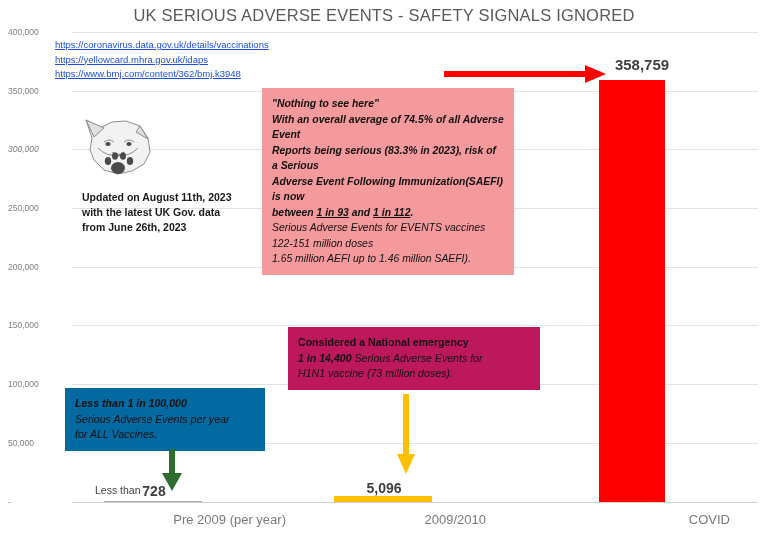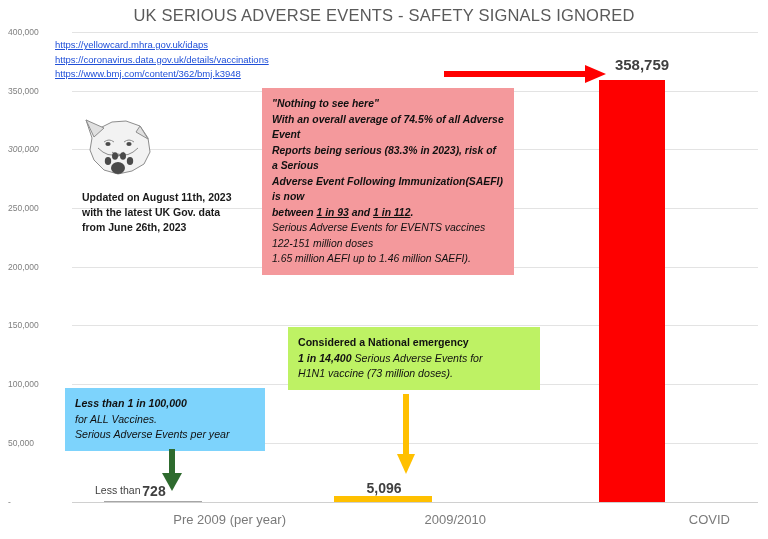--- a/index.html
+++ b/index.html
@@ -127,32 +127,32 @@
   .callout-red .strong-it {
     font-weight: bold;
     font-style: italic;
   }
   .callout-red .it { font-style: italic; }
   .callout-red u { text-decoration: underline; }
   .callout-yellow {
     left: 288px;
     top: 327px;
     width: 252px;
-    background: #bef264;
+    background: #be185d;
     color: #111;
     font-size: 10.6px;
   }
   .callout-yellow .hdr { font-weight: bold; }
   .callout-yellow .it { font-style: italic; }
   .callout-yellow .bold-it { font-weight: bold; font-style: italic; }
   .callout-green {
     left: 65px;
     top: 388px;
     width: 200px;
-    background: #7dd3fc;
+    background: #0369a1;
     color: #111;
     font-size: 10.6px;
   }
   .callout-green .hdr { font-weight: bold; font-style: italic; }
   .callout-green .it { font-style: italic; }
 
   .less-than {
     position: absolute;
     left: 95px;
     top: 484px;
@@ -207,22 +207,22 @@
   <div class="cat-label" style="left:274px; width:212px;">2009/2010</div>
   <div class="cat-label" style="left:520px; width:210px;">COVID</div>
 
   <div class="bar-value" style="left:104px; width:100px; top:483px; font-size:14px;">728</div>
   <div class="bar-value" style="left:334px; width:100px; top:480px; font-size:14px;">5,096</div>
   <div class="bar-value" style="left:582px; width:120px; top:56px; font-size:15px;">358,759</div>
 
   <div class="less-than">Less than</div>
 
   <div class="links">
+    <div>https://coronavirus.data.gov.uk/details/vaccinations</div>
     <div>https://yellowcard.mhra.gov.uk/idaps</div>
-    <div>https://coronavirus.data.gov.uk/details/vaccinations</div>
     <div>https://www.bmj.com/content/362/bmj.k3948</div>
   </div>
 
   <div class="wolf">
     <svg width="80" height="78" viewBox="0 0 80 78">
       <g fill="none" stroke="#8d8d8d" stroke-width="1">
         <path d="M14 30 L8 12 L22 20 L34 14 L48 13 L62 18 L70 30 L72 44 L66 56 L54 63 L40 66 L26 62 L16 52 L12 42 Z" fill="#f2f2f2"></path>
         <path d="M8 12 L16 29 L26 20 Z" fill="#e0e0e0"></path>
         <path d="M62 18 L70 31 L58 24 Z" fill="#e0e0e0"></path>
         <path d="M26 34 q5 -4 10 0"></path>
@@ -275,22 +275,22 @@
     <div class="it">H1N1 vaccine (73 million doses).</div>
   </div>
 
   <svg style="position:absolute; left:394px; top:392px;" width="24" height="86">
     <line x1="12" y1="2" x2="12" y2="62" stroke="#ffc000" stroke-width="6"></line>
     <polygon points="3,62 21,62 12,82" fill="#ffc000"></polygon>
   </svg>
 
   <div class="callout callout-green">
     <div class="hdr">Less than 1 in 100,000</div>
+    <div class="it">Serious Adverse Events per year</div>
     <div class="it">for ALL Vaccines.</div>
-    <div class="it">Serious Adverse Events per year</div>
   </div>
 
   <svg style="position:absolute; left:160px; top:447px;" width="24" height="46">
     <line x1="12" y1="2" x2="12" y2="26" stroke="#2e6b2e" stroke-width="6"></line>
     <polygon points="2,26 22,26 12,44" fill="#2e6b2e"></polygon>
   </svg>
 
 </div>
 
 </body></html>

